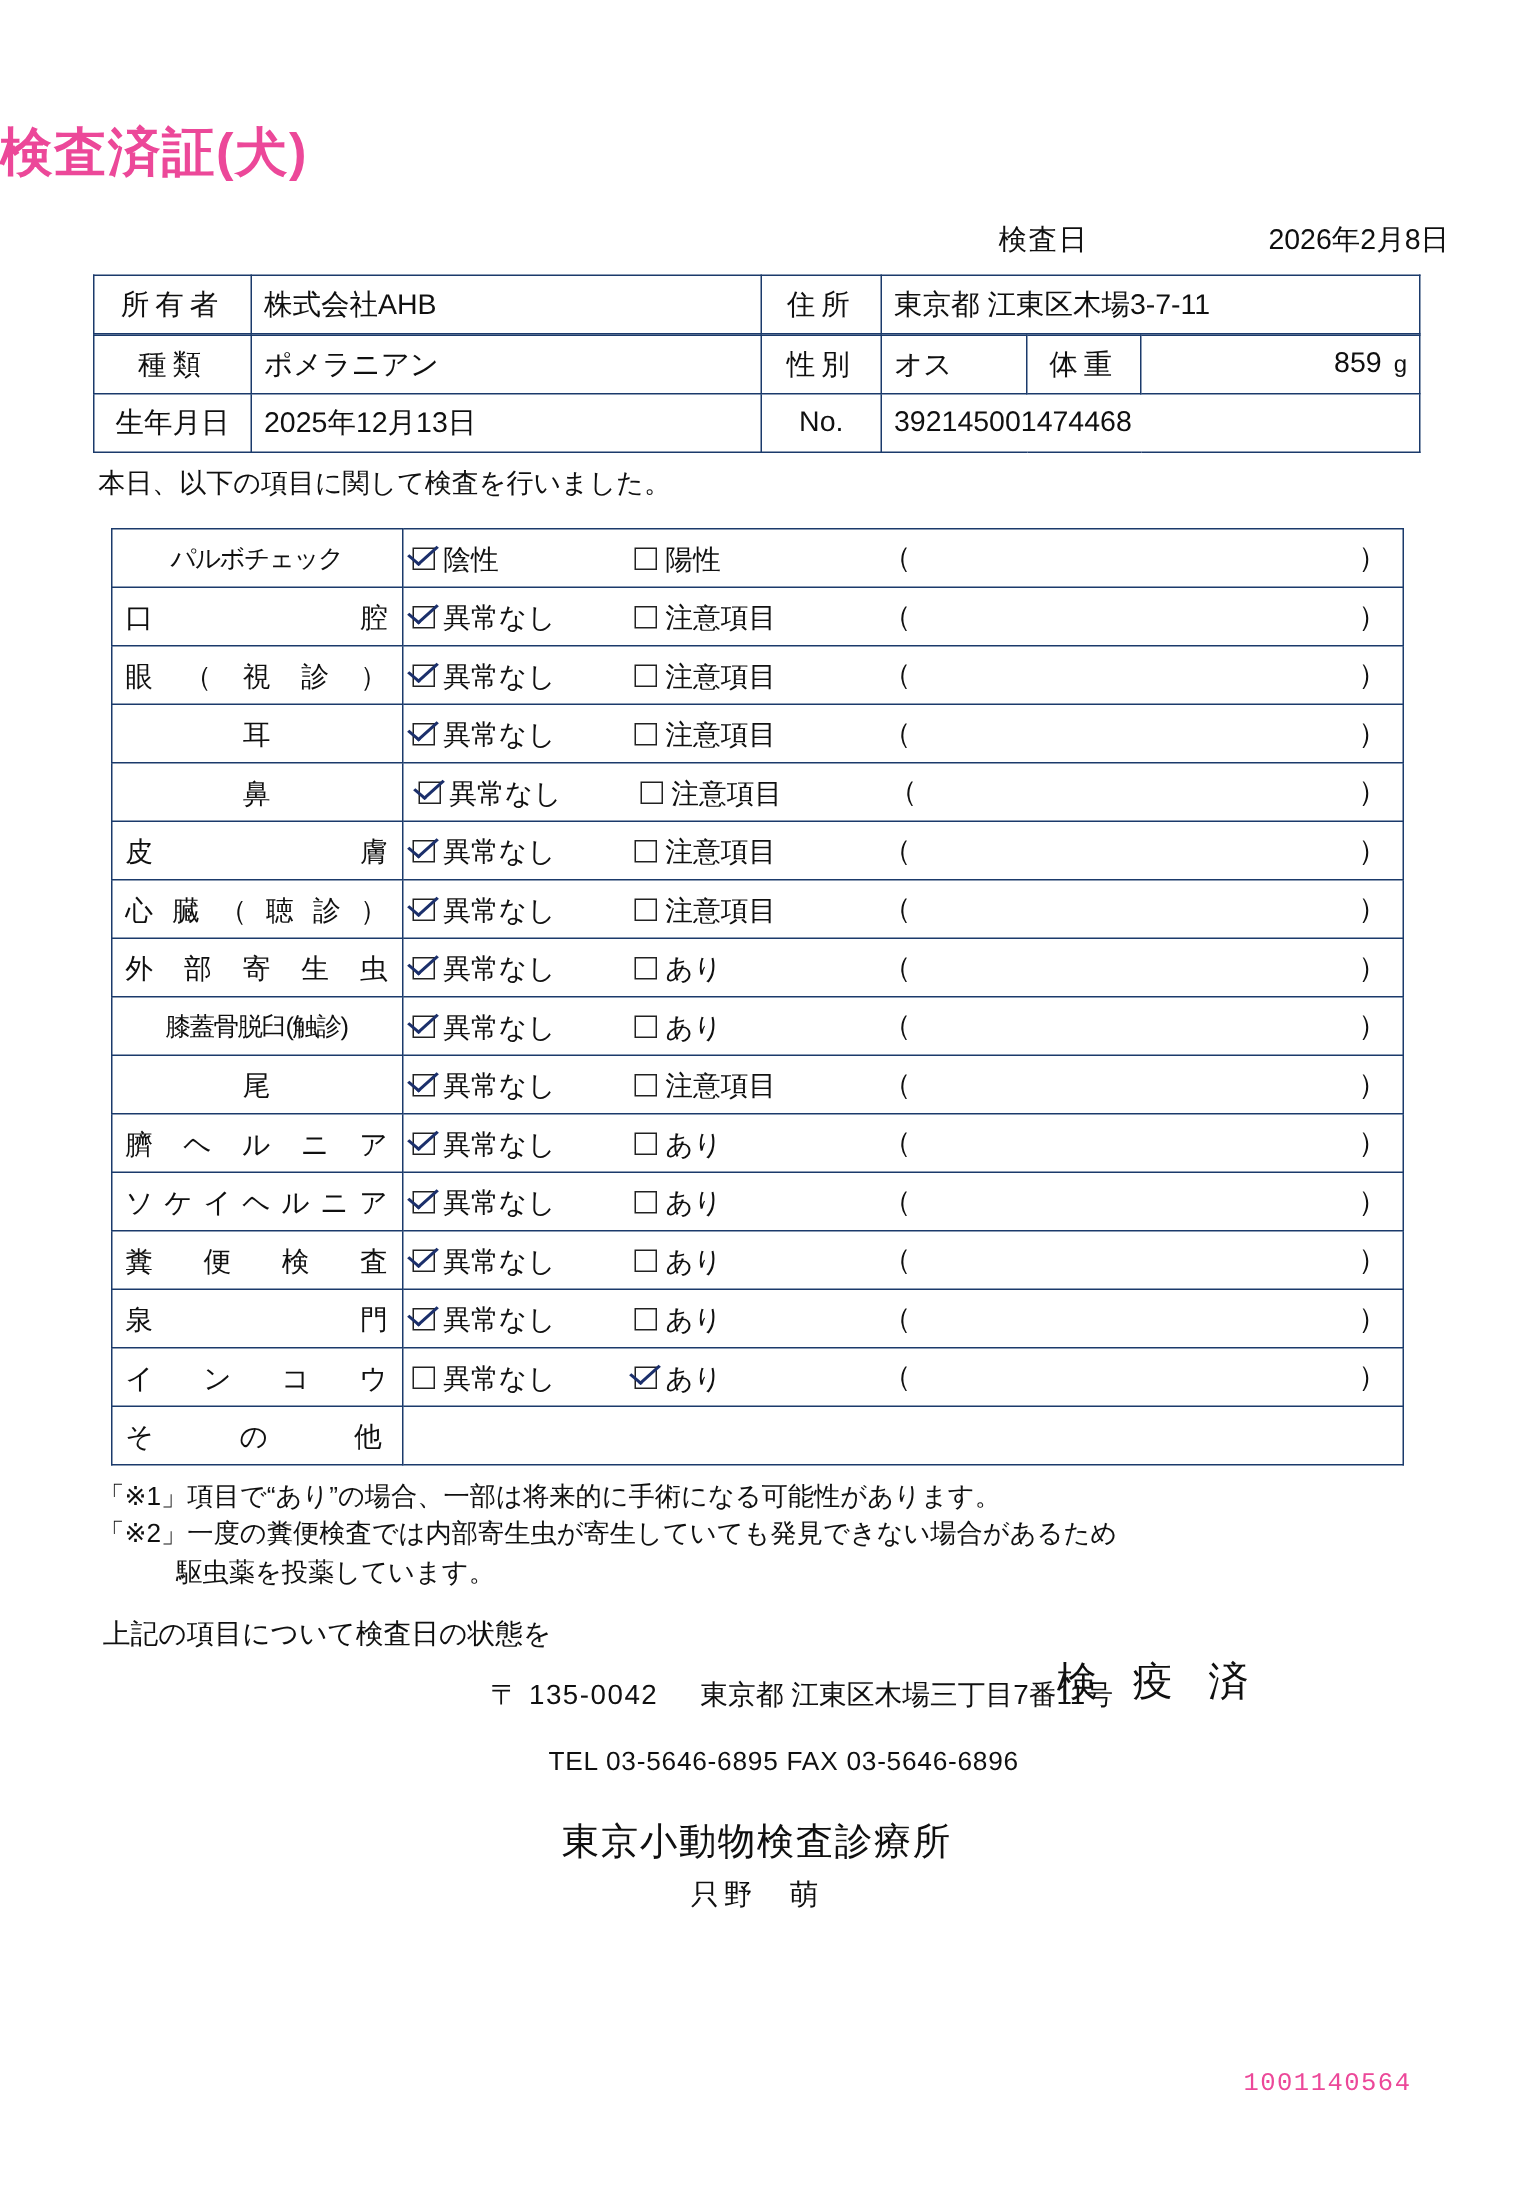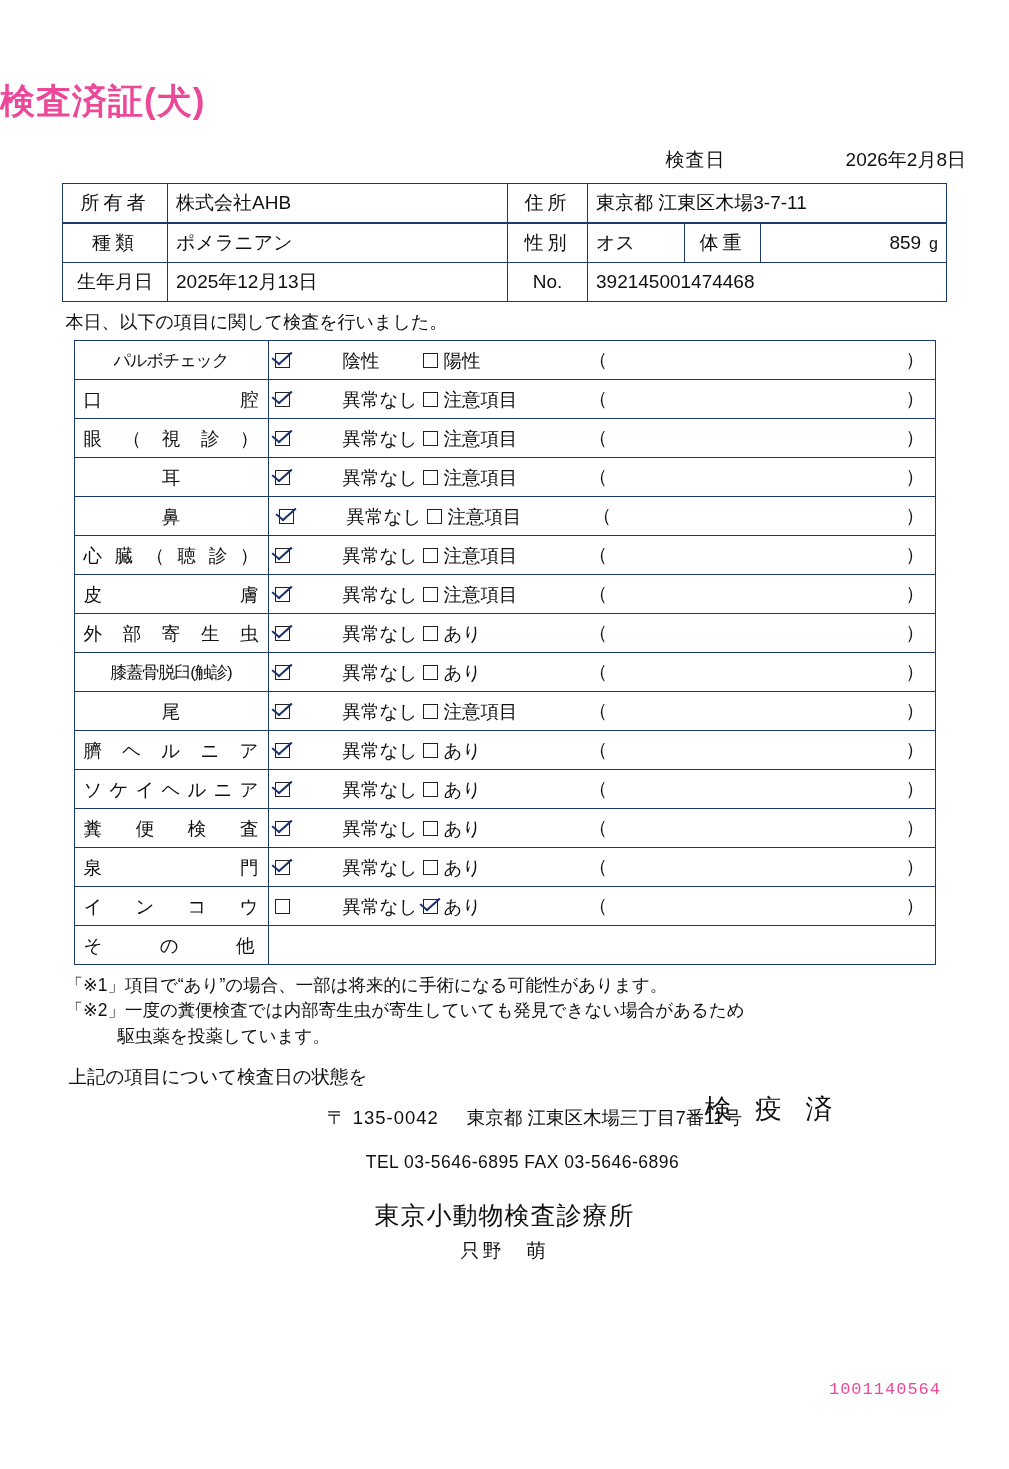--- a/index.html
+++ b/index.html
@@ -80,21 +80,21 @@
 
   .lead {
     width: 884px;
     margin: 8px auto 0 auto;
     font-size: 18px;
     padding-left: 6px;
   }
 
   table.items {
     border-collapse: collapse;
-    margin: 6px auto 0 auto;
+    margin: 18px auto 0 auto;
     width: 862px;
     table-layout: fixed;
   }
   table.items td {
     border: 1.5px solid #1b3a6b;
     height: 38px;
     font-size: 18.5px;
     vertical-align: middle;
   }
   td.item-name {
@@ -119,21 +119,21 @@
     align-items: center;
     height: 38px;
     position: relative;
   }
   .opt {
     display: inline-flex;
     align-items: center;
     white-space: nowrap;
     position: relative;
   }
-  .opt.first { width: 148px; padding-left: 6px; gap: 47px; }
+  .opt.first { width: 148px; padding-left: 6px; }
   .opt.second { width: 160px; }
   .box {
     display: inline-block;
     width: 13px;
     height: 13px;
     border: 1.4px solid #222;
     margin-right: 6px;
     position: relative;
     flex: none;
   }
@@ -384,40 +384,40 @@
               <span>注意項目</span>
             </span>
             <span class="paren-open">（</span>
             <span class="paren-close">）</span>
             <span class="note-mark"></span>
           </div>
         </td>
       </tr>
 
       <tr>
+        <td class="item-name">皮　　　　膚</td>
+        <td class="opts">
+          <div class="optwrap">
+            <span class="opt first">
+              <span class="box checked"></span>
+              <span>異常なし</span>
+            </span>
+            <span class="opt second">
+              <span class="box"></span>
+              <span>注意項目</span>
+            </span>
+            <span class="paren-open">（</span>
+            <span class="paren-close">）</span>
+            <span class="note-mark"></span>
+          </div>
+        </td>
+      </tr>
+
+      <tr>
         <td class="item-name">心臓（聴診）</td>
-        <td class="opts">
-          <div class="optwrap">
-            <span class="opt first">
-              <span class="box checked"></span>
-              <span>異常なし</span>
-            </span>
-            <span class="opt second">
-              <span class="box"></span>
-              <span>注意項目</span>
-            </span>
-            <span class="paren-open">（</span>
-            <span class="paren-close">）</span>
-            <span class="note-mark"></span>
-          </div>
-        </td>
-      </tr>
-
-      <tr>
-        <td class="item-name">皮　　　　膚</td>
         <td class="opts">
           <div class="optwrap">
             <span class="opt first">
               <span class="box checked"></span>
               <span>異常なし</span>
             </span>
             <span class="opt second">
               <span class="box"></span>
               <span>注意項目</span>
             </span>

